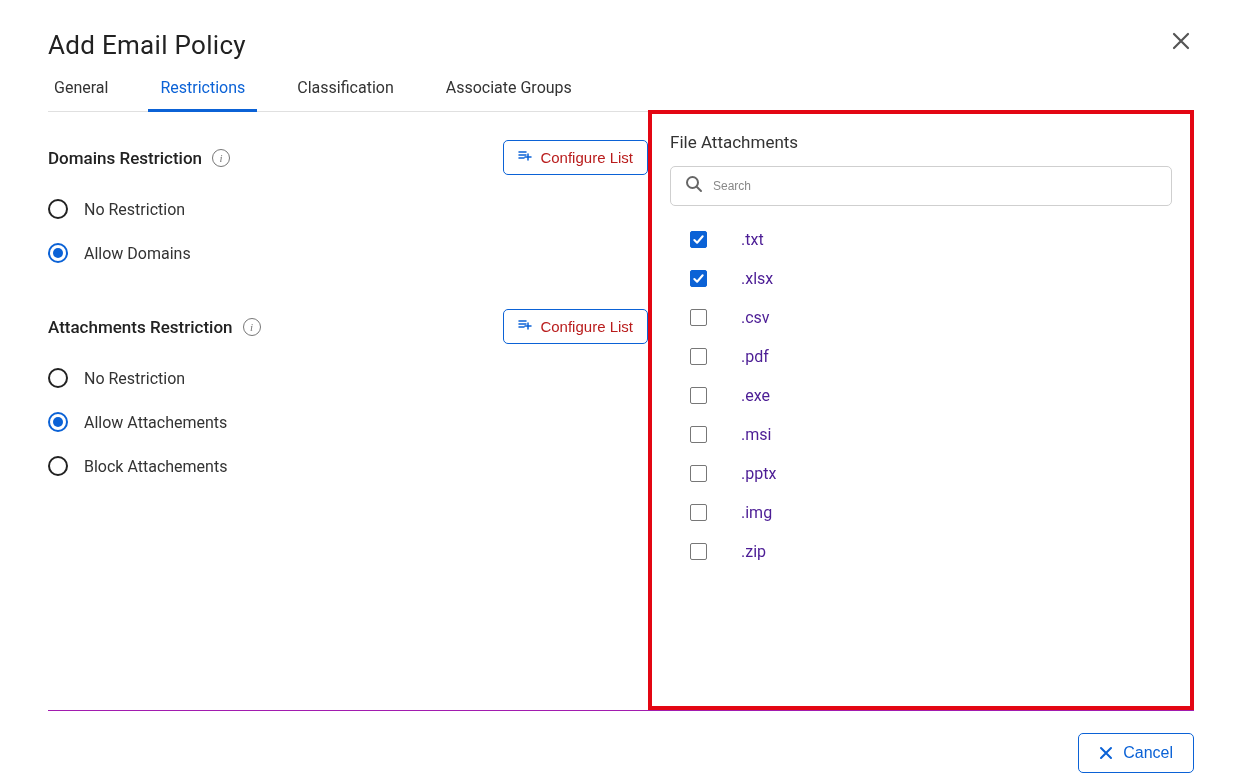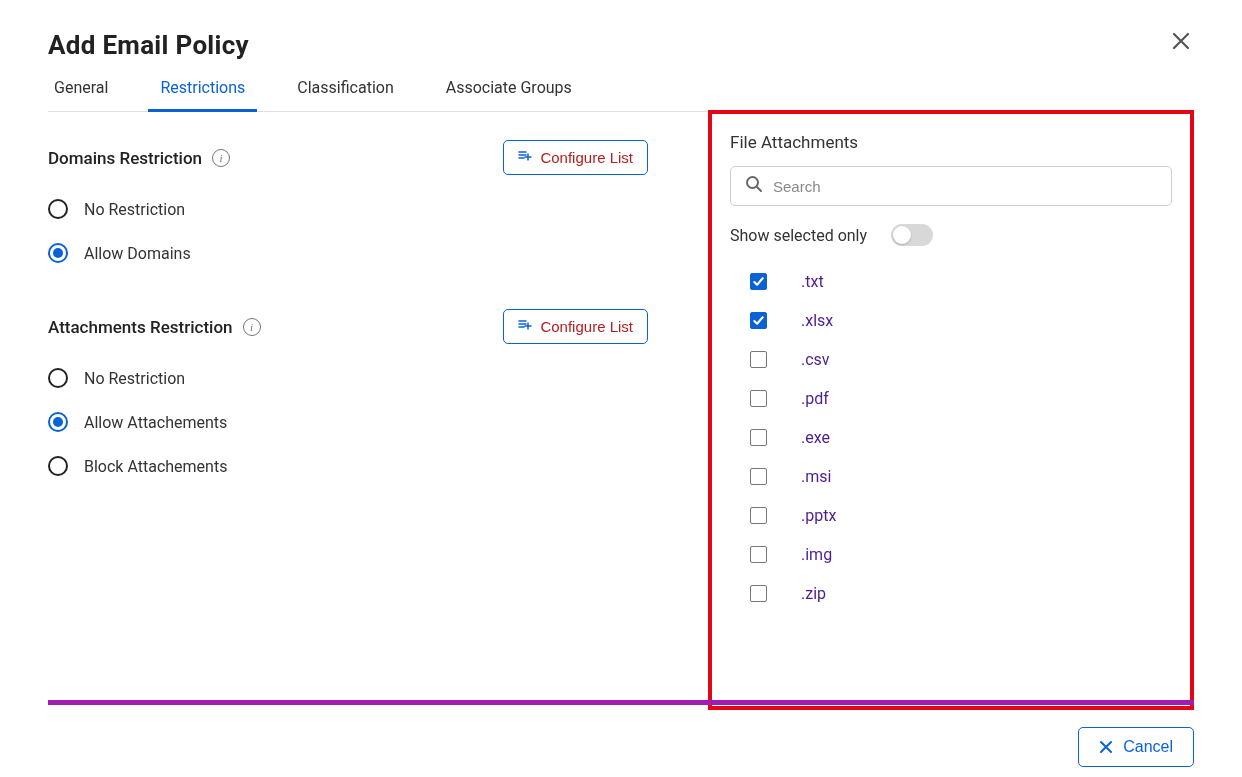--- a/index.html
+++ b/index.html
@@ -16,21 +16,21 @@
       position: absolute;
       top: 30px;
       right: 52px;
       font-size: 24px;
       color: #555;
       cursor: pointer;
       line-height: 1;
     }
     h1.page-title {
       font-size: 26px;
-      font-weight: 700;
+      font-weight: 400;
       color: #222;
       margin-bottom: 18px;
       letter-spacing: 0.3px;
     }
     .tabs {
       display: flex;
       gap: 40px;
       border-bottom: 1px solid #e0e0e0;
       margin-bottom: 28px;
     }
@@ -48,21 +48,20 @@
       content: "";
       position: absolute;
       left: -6px;
       right: -6px;
       bottom: -1px;
       height: 3px;
       background: #0b62d6;
     }
     .content {
       display: flex;
-      gap: 60px;
     }
     .left-col {
       flex: 0 0 600px;
     }
     .section-header {
       display: flex;
       align-items: center;
       justify-content: space-between;
       margin-bottom: 18px;
     }
@@ -160,21 +159,21 @@
       align-items: center;
       gap: 10px;
       border: 1px solid #cfcfcf;
       border-radius: 5px;
       padding: 8px 14px;
       margin-bottom: 18px;
     }
     .search-box input {
       border: none;
       outline: none;
-      font-size: 15px;
+      font-size: 12px;
       flex: 1;
       color: #333;
     }
     .search-box input::placeholder {
       color: #888;
     }
     .search-icon {
       color: #666;
       font-size: 18px;
     }
@@ -240,25 +239,25 @@
       height: 13px;
     }
     .file-label {
       font-size: 16px;
       color: #4c1d95;
     }
     .footer {
       position: absolute;
       left: 48px;
       right: 48px;
-      bottom: 10px;
+      bottom: 4px;
       display: flex;
       justify-content: flex-end;
       gap: 18px;
-      border-top: 5px solid #a21caf;
+      border-top: 1px solid #a21caf;
       padding-top: 22px;
     }
     .btn {
       border-radius: 5px;
       padding: 10px 20px;
       font-size: 16px;
       display: inline-flex;
       align-items: center;
       gap: 10px;
       cursor: pointer;
@@ -363,26 +362,20 @@
     <div class="search-box">
       <span class="search-icon">
         <svg width="18" height="18" viewBox="0 0 18 18">
             <circle cx="7.5" cy="7.5" r="5.5" stroke="#666" stroke-width="2" fill="none"></circle>
             <path d="M12 12 L16 16" stroke="#666" stroke-width="2" stroke-linecap="round"></path>
           </svg>
       </span>
       <input type="text" placeholder="Search" style="">
     </div>
 
-    <div class="toggle-row">
-      <span>Show selected only</span>
-      <div class="toggle">
-        <div class="toggle-knob"></div>
-      </div>
-    </div>
 
     <div class="file-list" id="file-list">
         <div class="file-row">
           <span class="checkbox checked">
             <svg viewBox="0 0 14 14">
               <path d="M2.5 7.5 L5.5 10.5 L11.5 3.5" stroke="#fff" stroke-width="2.2" fill="none" stroke-linecap="round" stroke-linejoin="round"></path>
             </svg>
           </span>
           <span class="file-label">.txt</span>
         </div>

